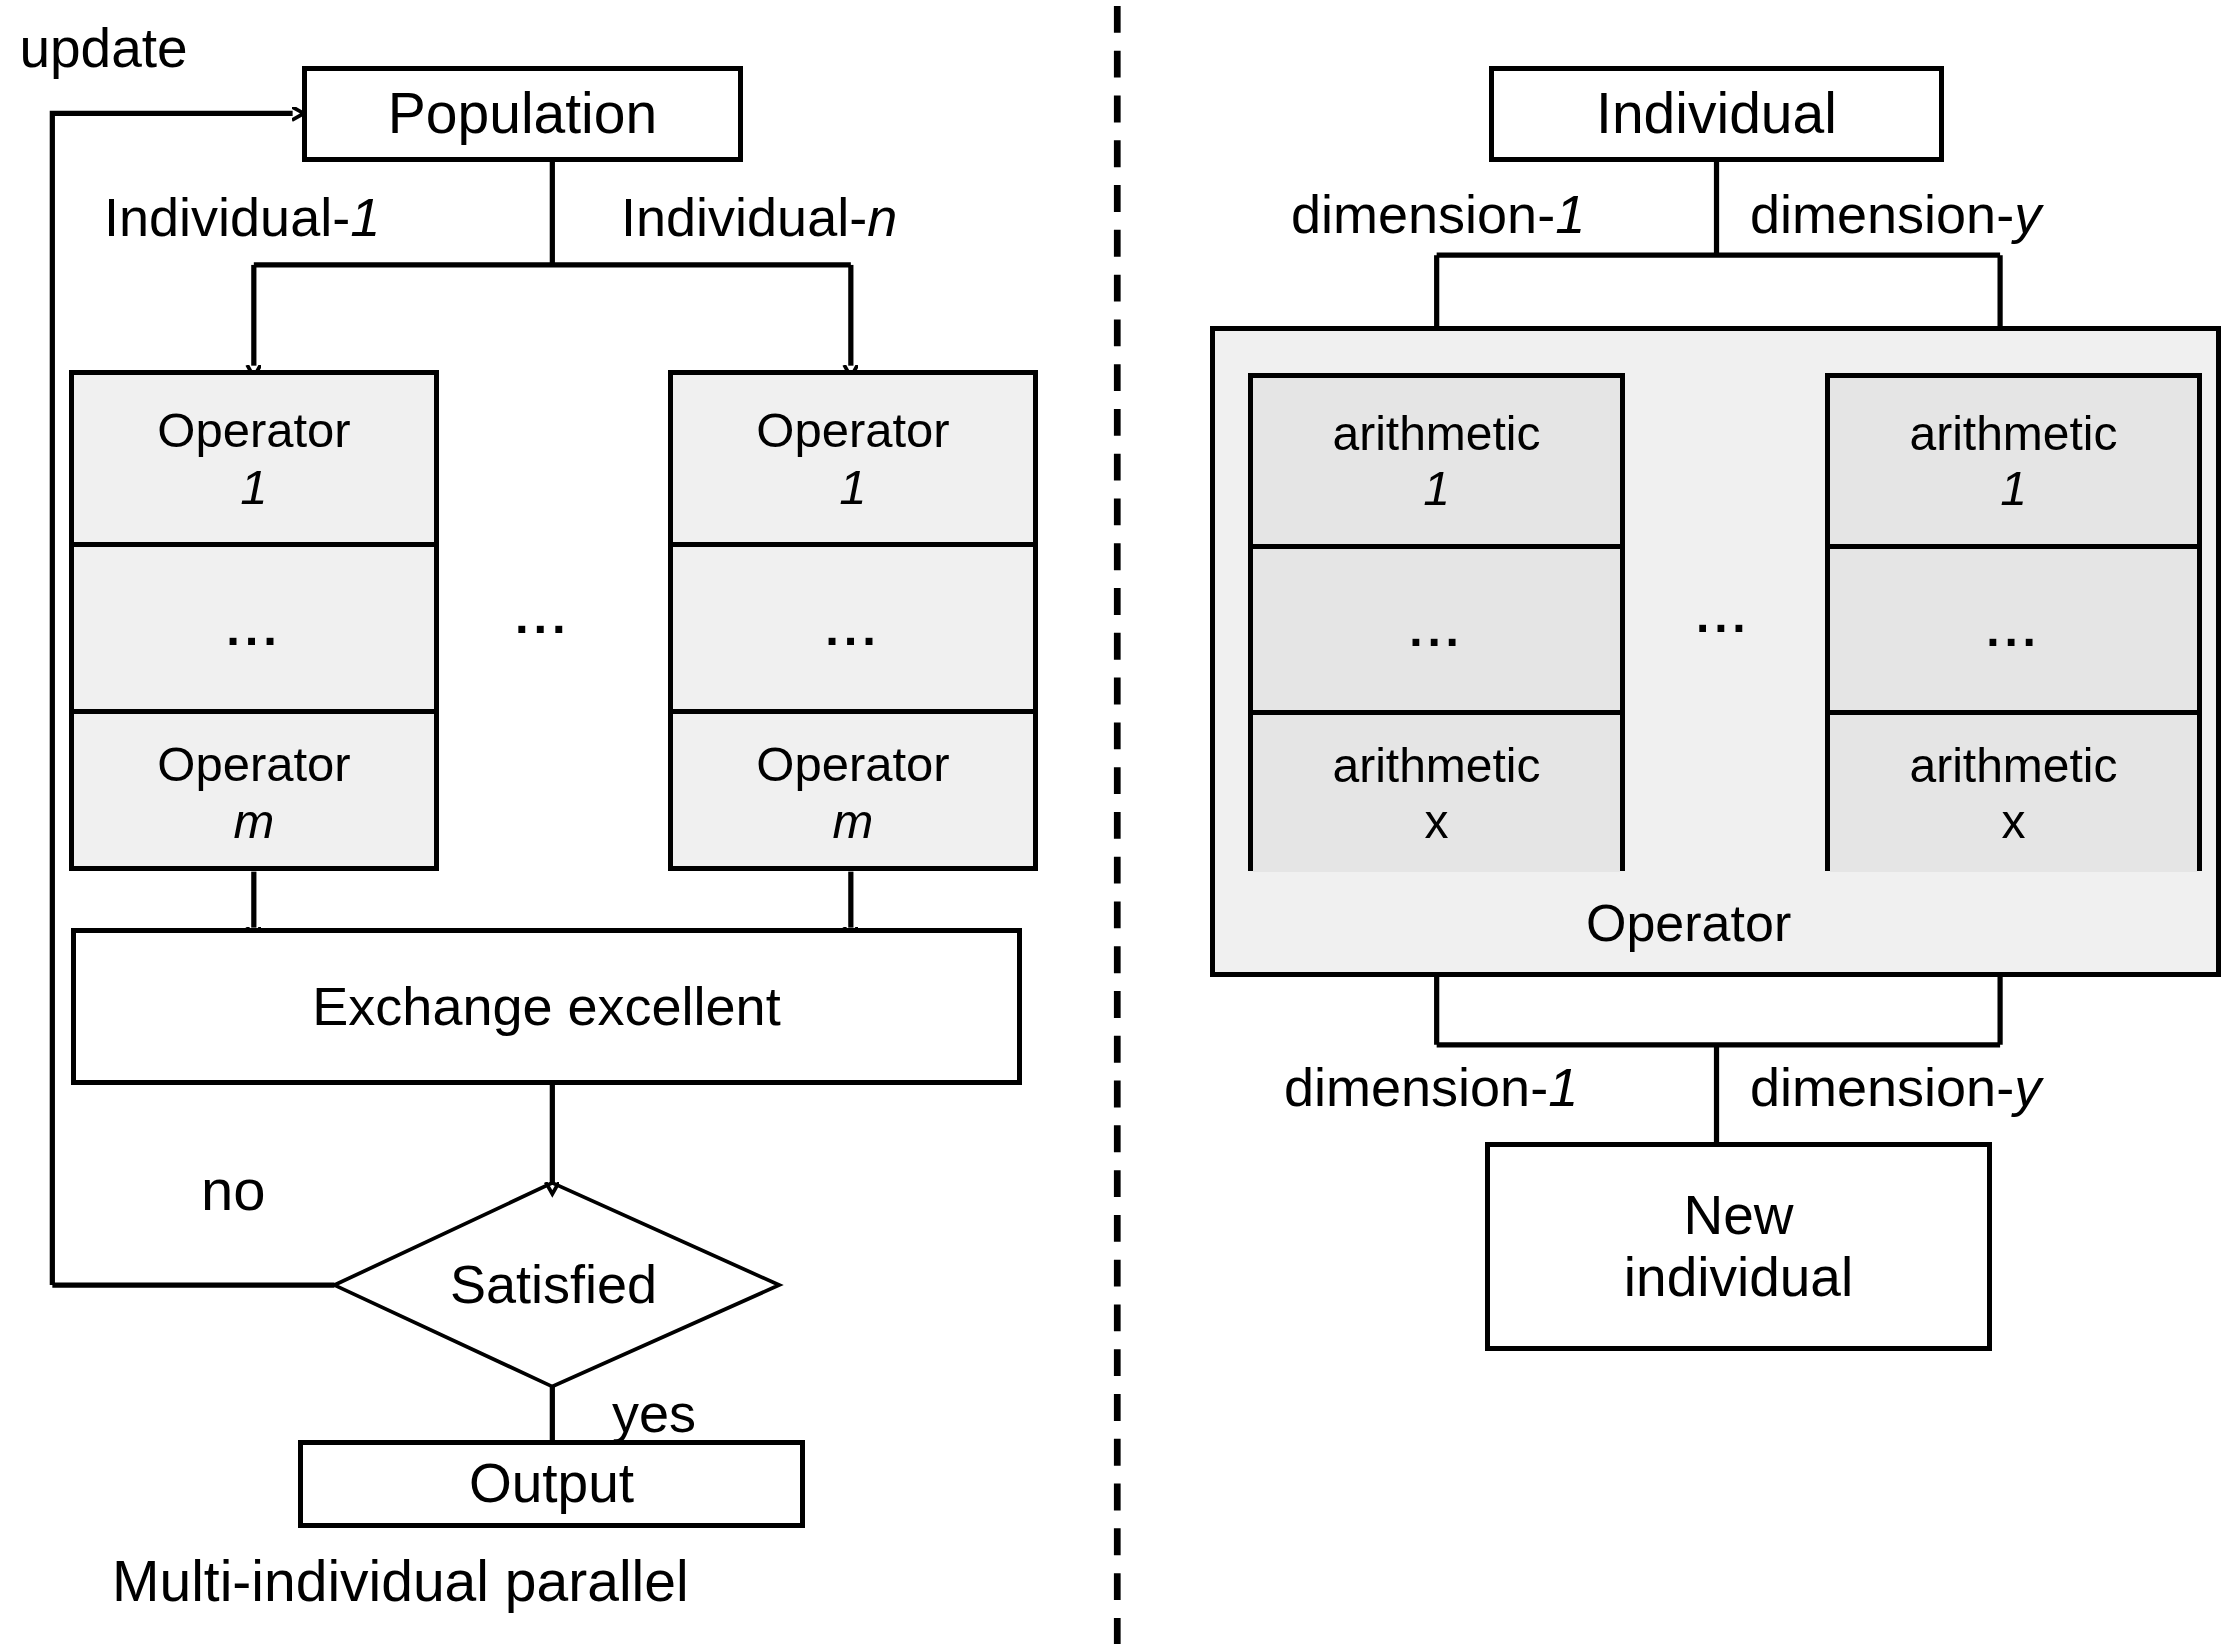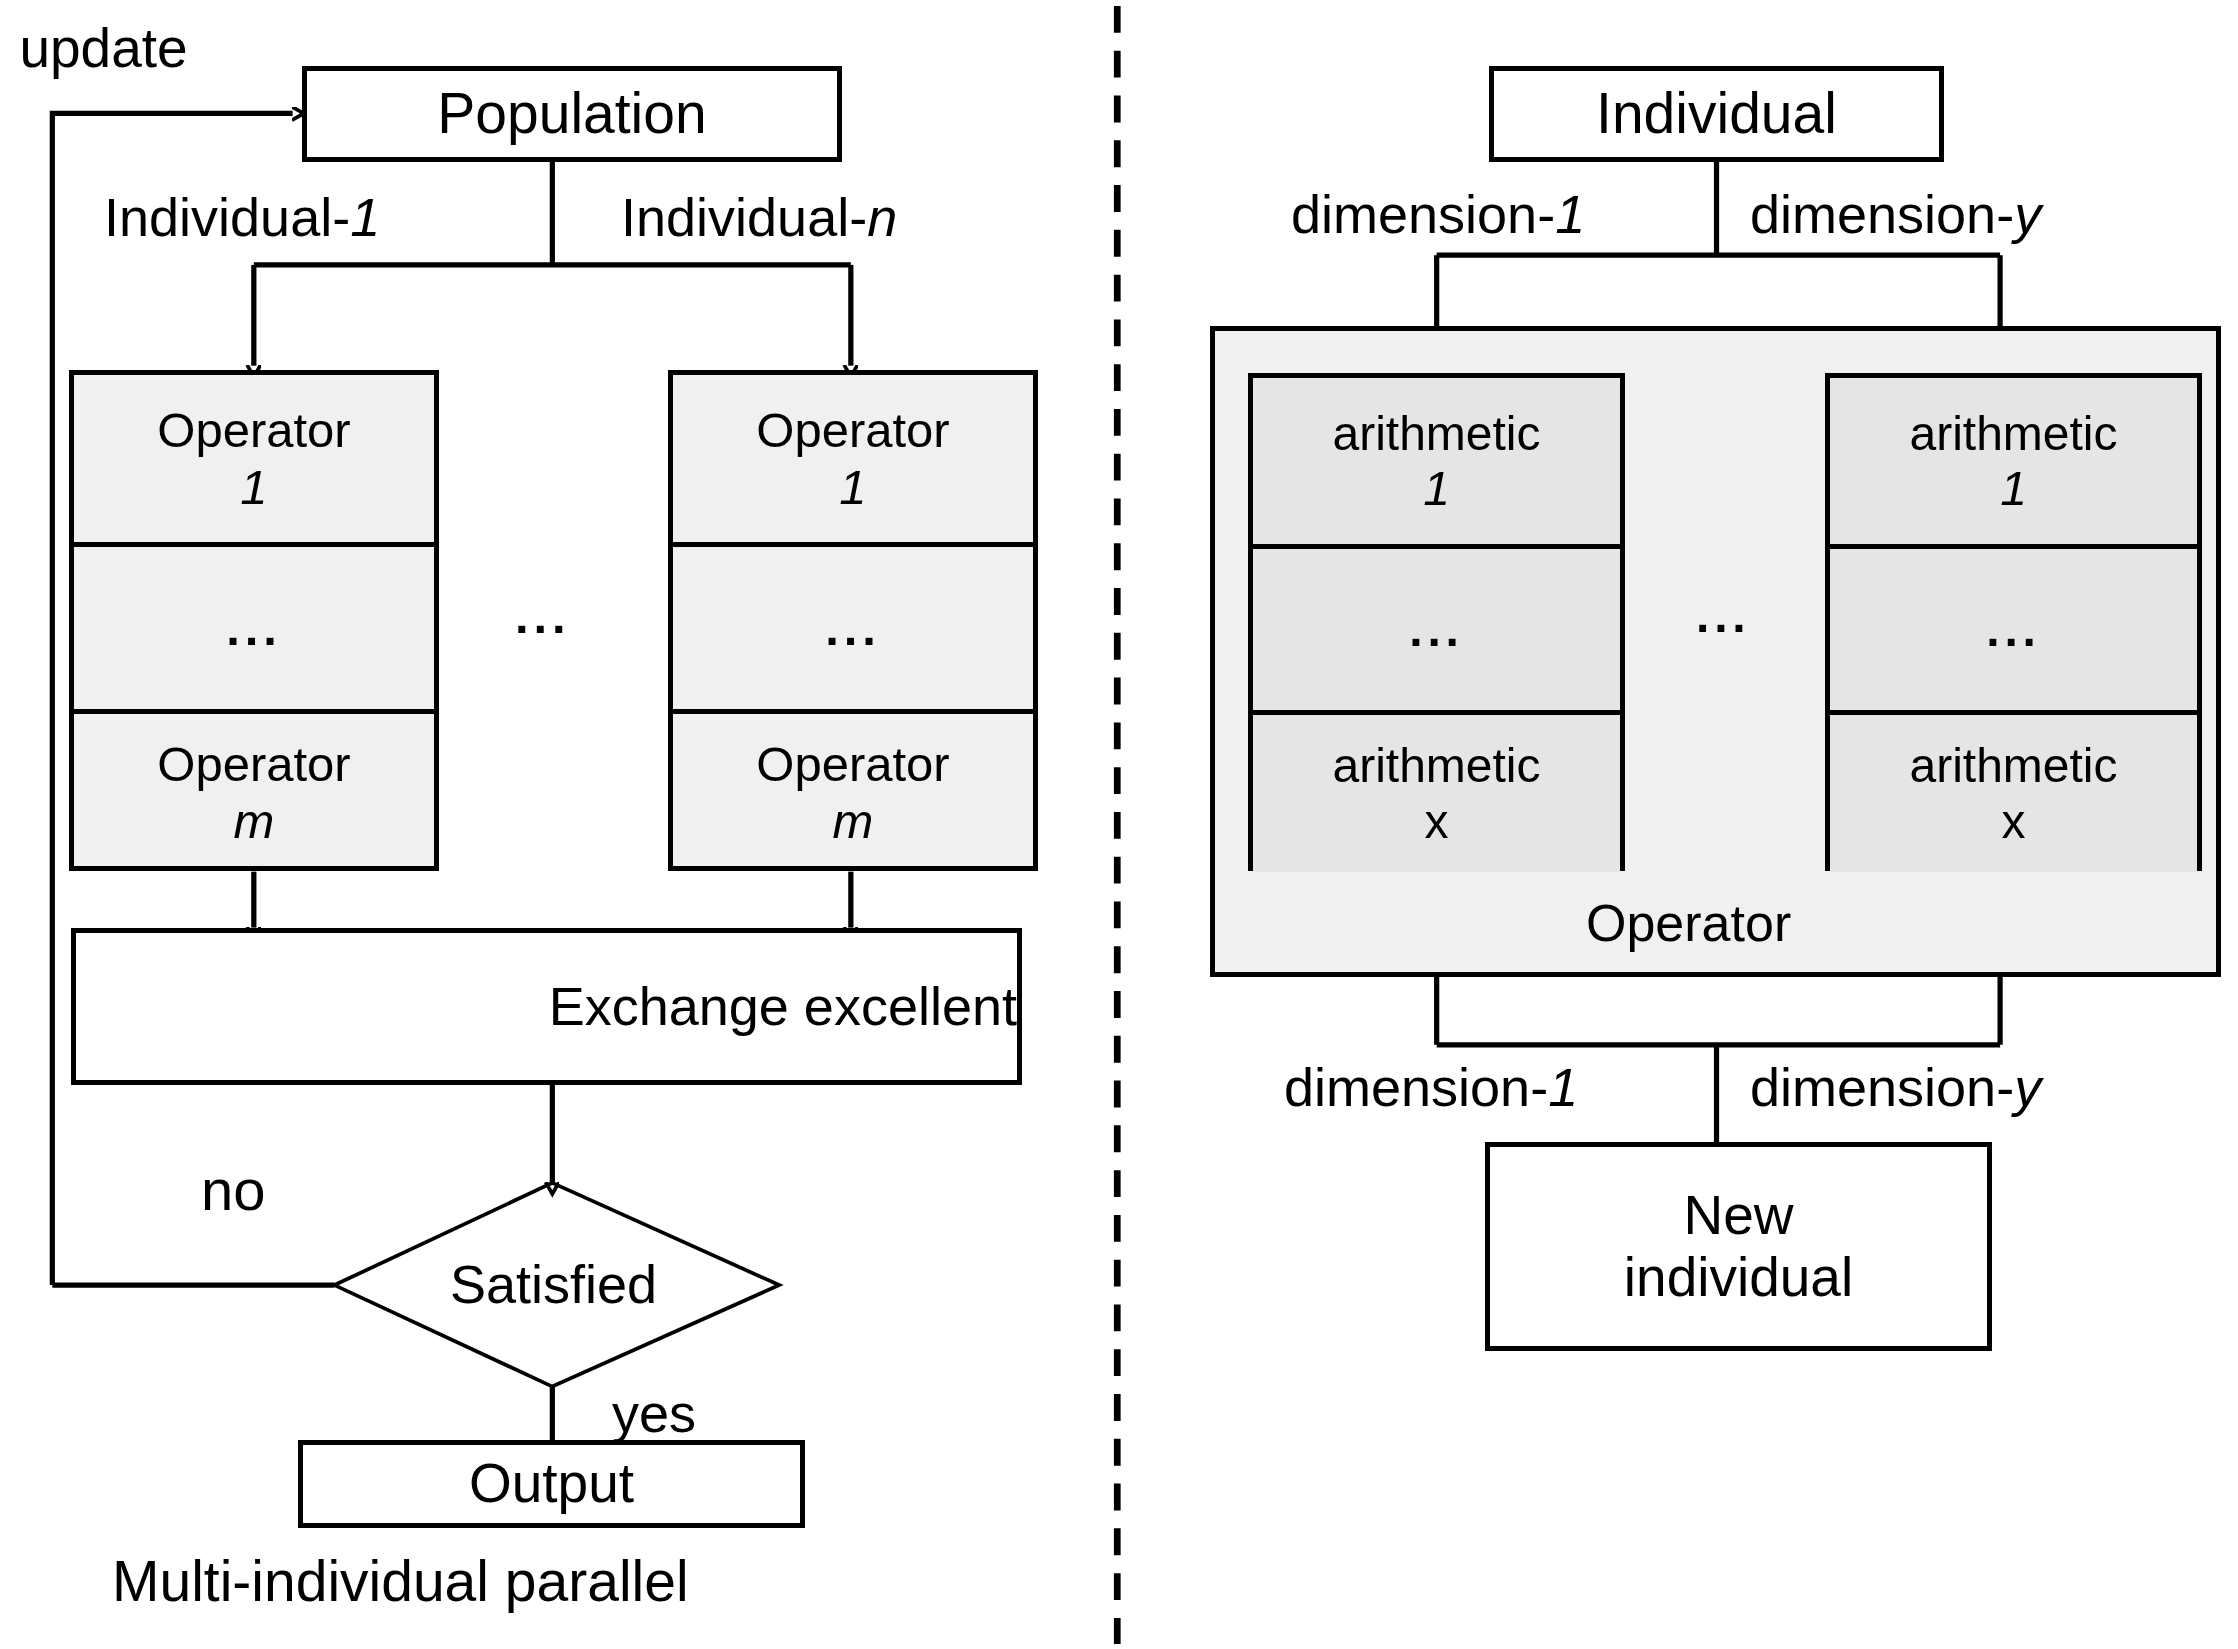--- a/index.html
+++ b/index.html
@@ -67,21 +67,21 @@
 
       <path d="M 1925 1168 L 1925 1400"></path>
       <path d="M 2680 1168 L 2680 1400"></path>
       <path d="M 1925 1400 L 2680 1400"></path>
       <path d="M 2300 1400 L 2300 1556" marker-end="url(#ah)"></path>
     </g>
   </svg>
 
   <div class="lbl" style="left:19.4px;top:18px;font-size:55px;">update</div>
 
-  <div class="box" style="left:302px;top:66px;width:540px;height:96px;font-size:57px;">
+  <div class="box" style="left:302px;top:66px;width:441px;height:96px;font-size:57px;">
     <span>Population</span>
   </div>
 
   <div class="lbl" style="left:104px;top:188px;font-size:54px;">
     <span>Individual-</span><span class="it">1</span>
   </div>
 
   <div class="lbl" style="left:593px;top:188px;font-size:54px;margin-left:28px;">
     <span>Individual-</span><span class="it">n</span>
   </div>
@@ -109,21 +109,21 @@
     </div>
     <div class="cell" style="height:167px;">
       <span class="dots" style="font-size:49px;">...</span>
     </div>
     <div class="cell" style="height:162px;font-size:49px;">
       <span>Operator</span>
       <span class="it">m</span>
     </div>
   </div>
 
-  <div class="box" style="left:71px;top:928px;width:951px;height:157px;font-size:54px;align-items:flex-end;">
+  <div class="box" style="left:71px;top:928px;width:951px;height:157px;font-size:54px;">
     <span>Exchange excellent</span>
   </div>
 
   <div class="lbl" style="left:418px;top:1255px;font-size:54px;margin-left:32px;">Satisfied</div>
 
   <div class="lbl" style="left:201px;top:1158px;font-size:58px;">no</div>
 
   <div class="lbl" style="left:612px;top:1384px;font-size:54px;">yes</div>
 
   <div class="box" style="left:298px;top:1440px;width:507px;height:88px;font-size:55px;">

